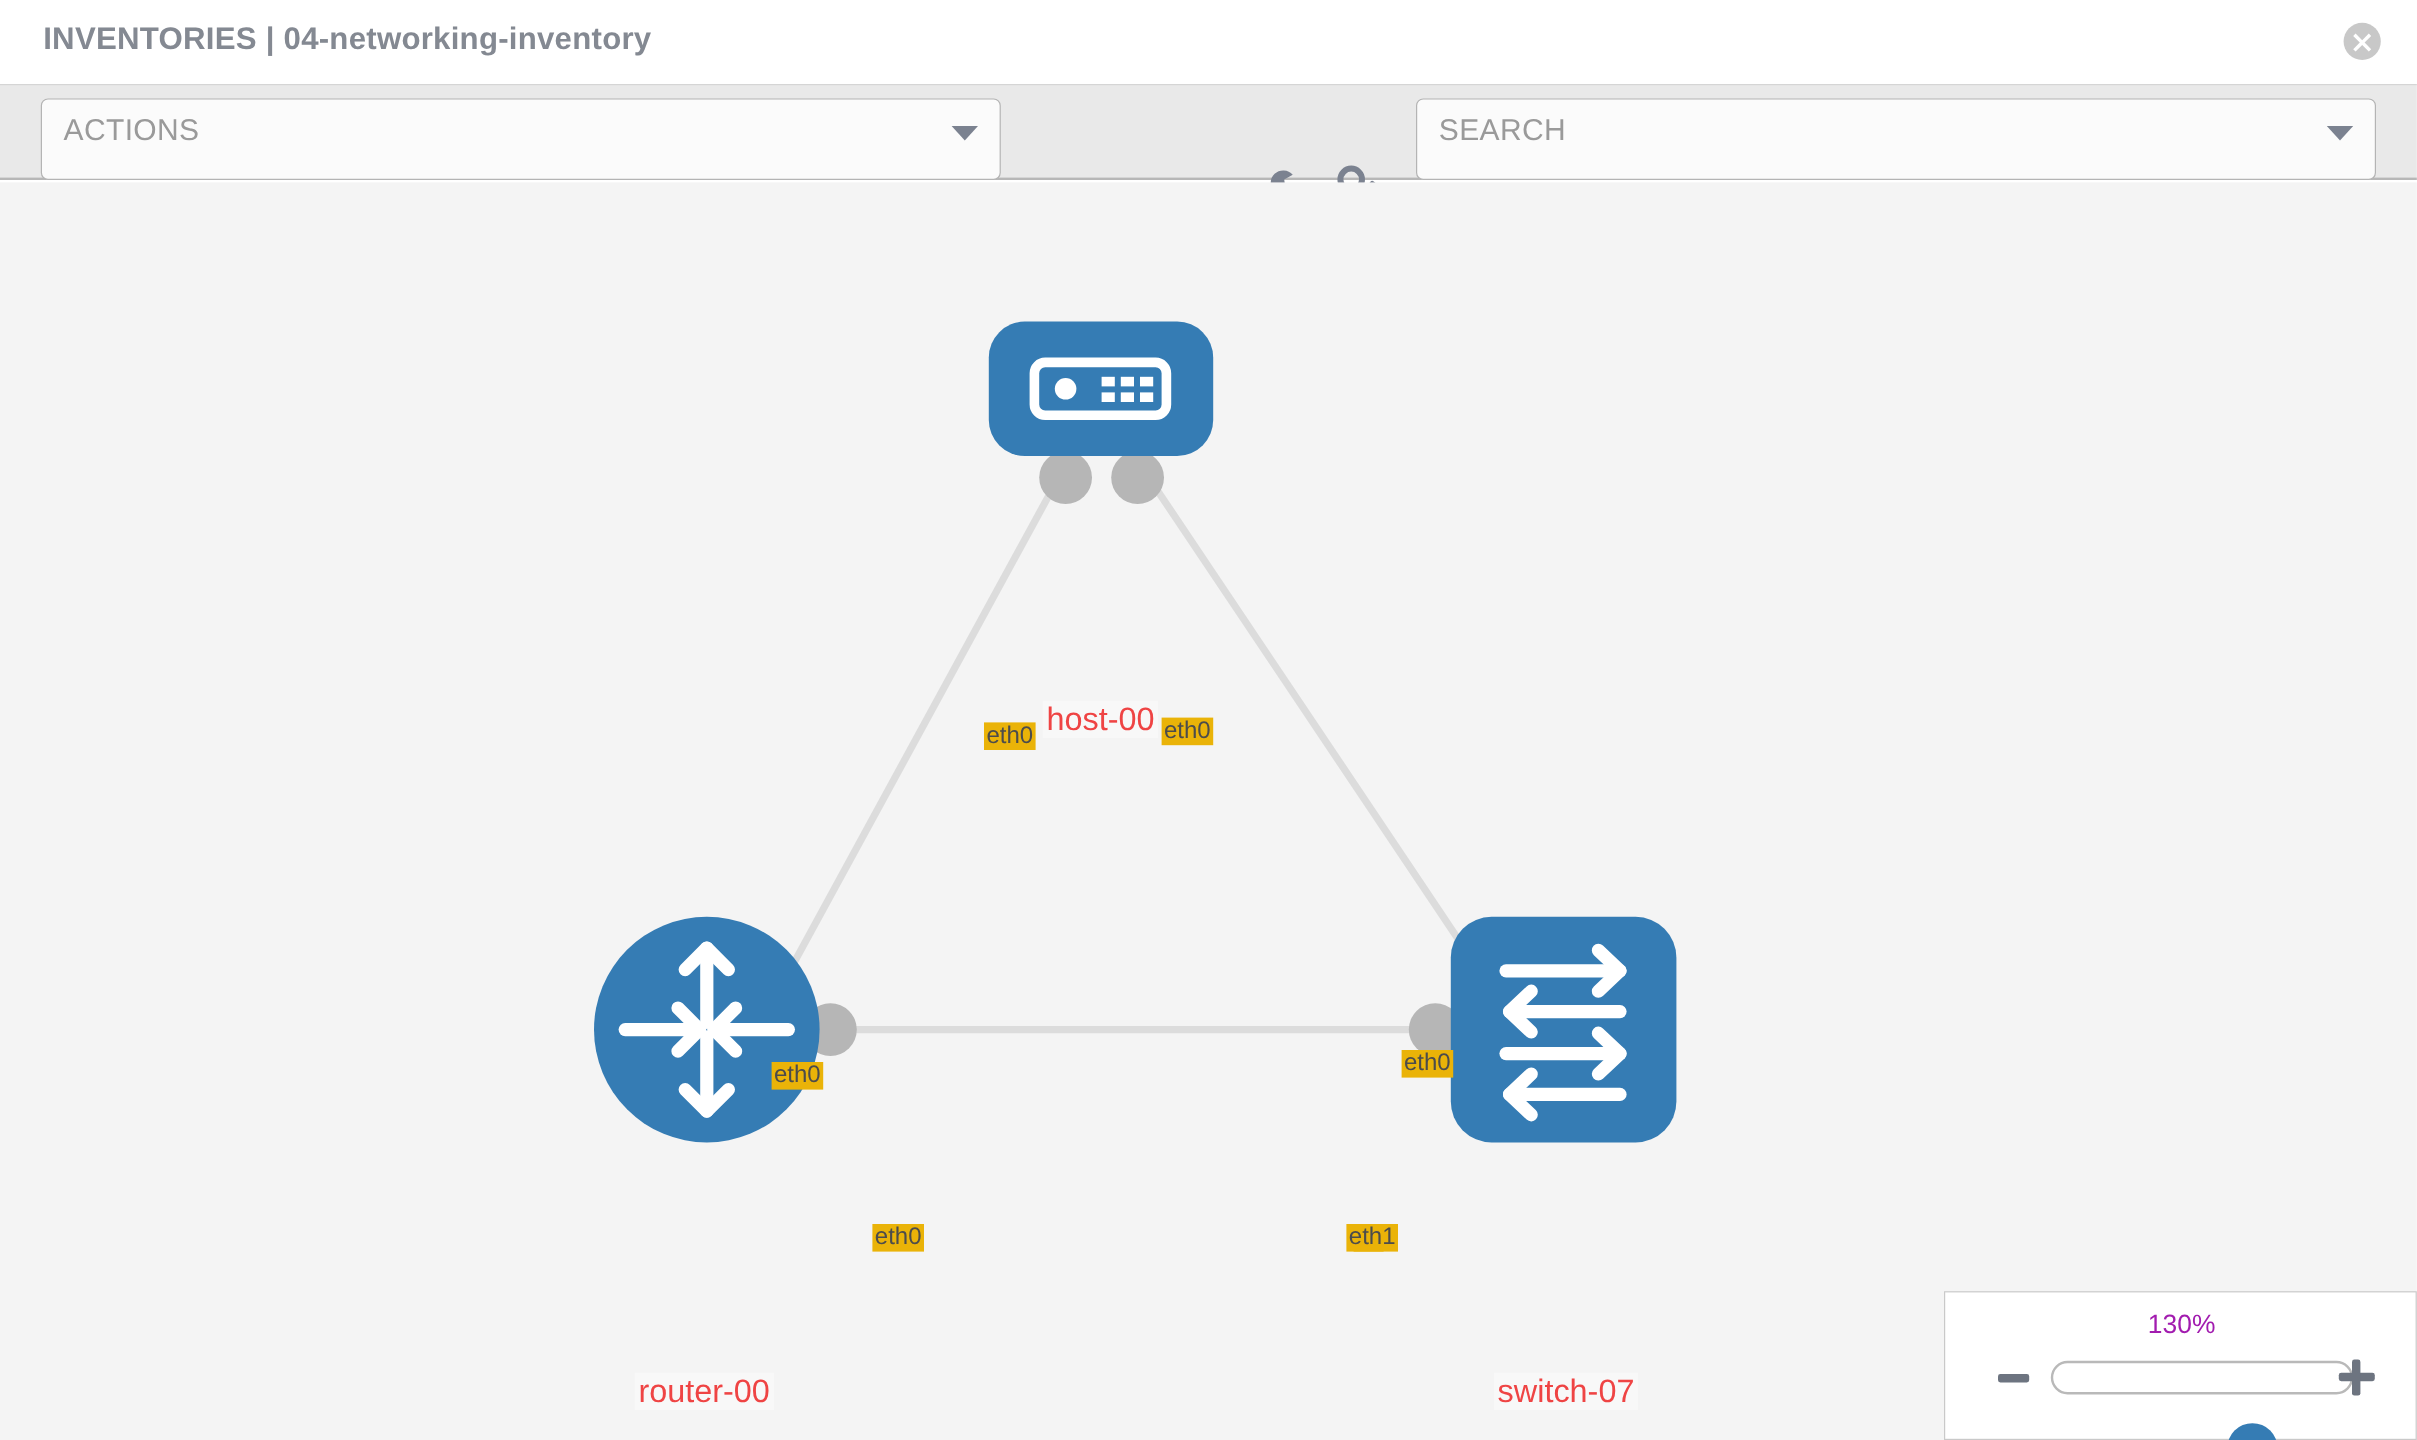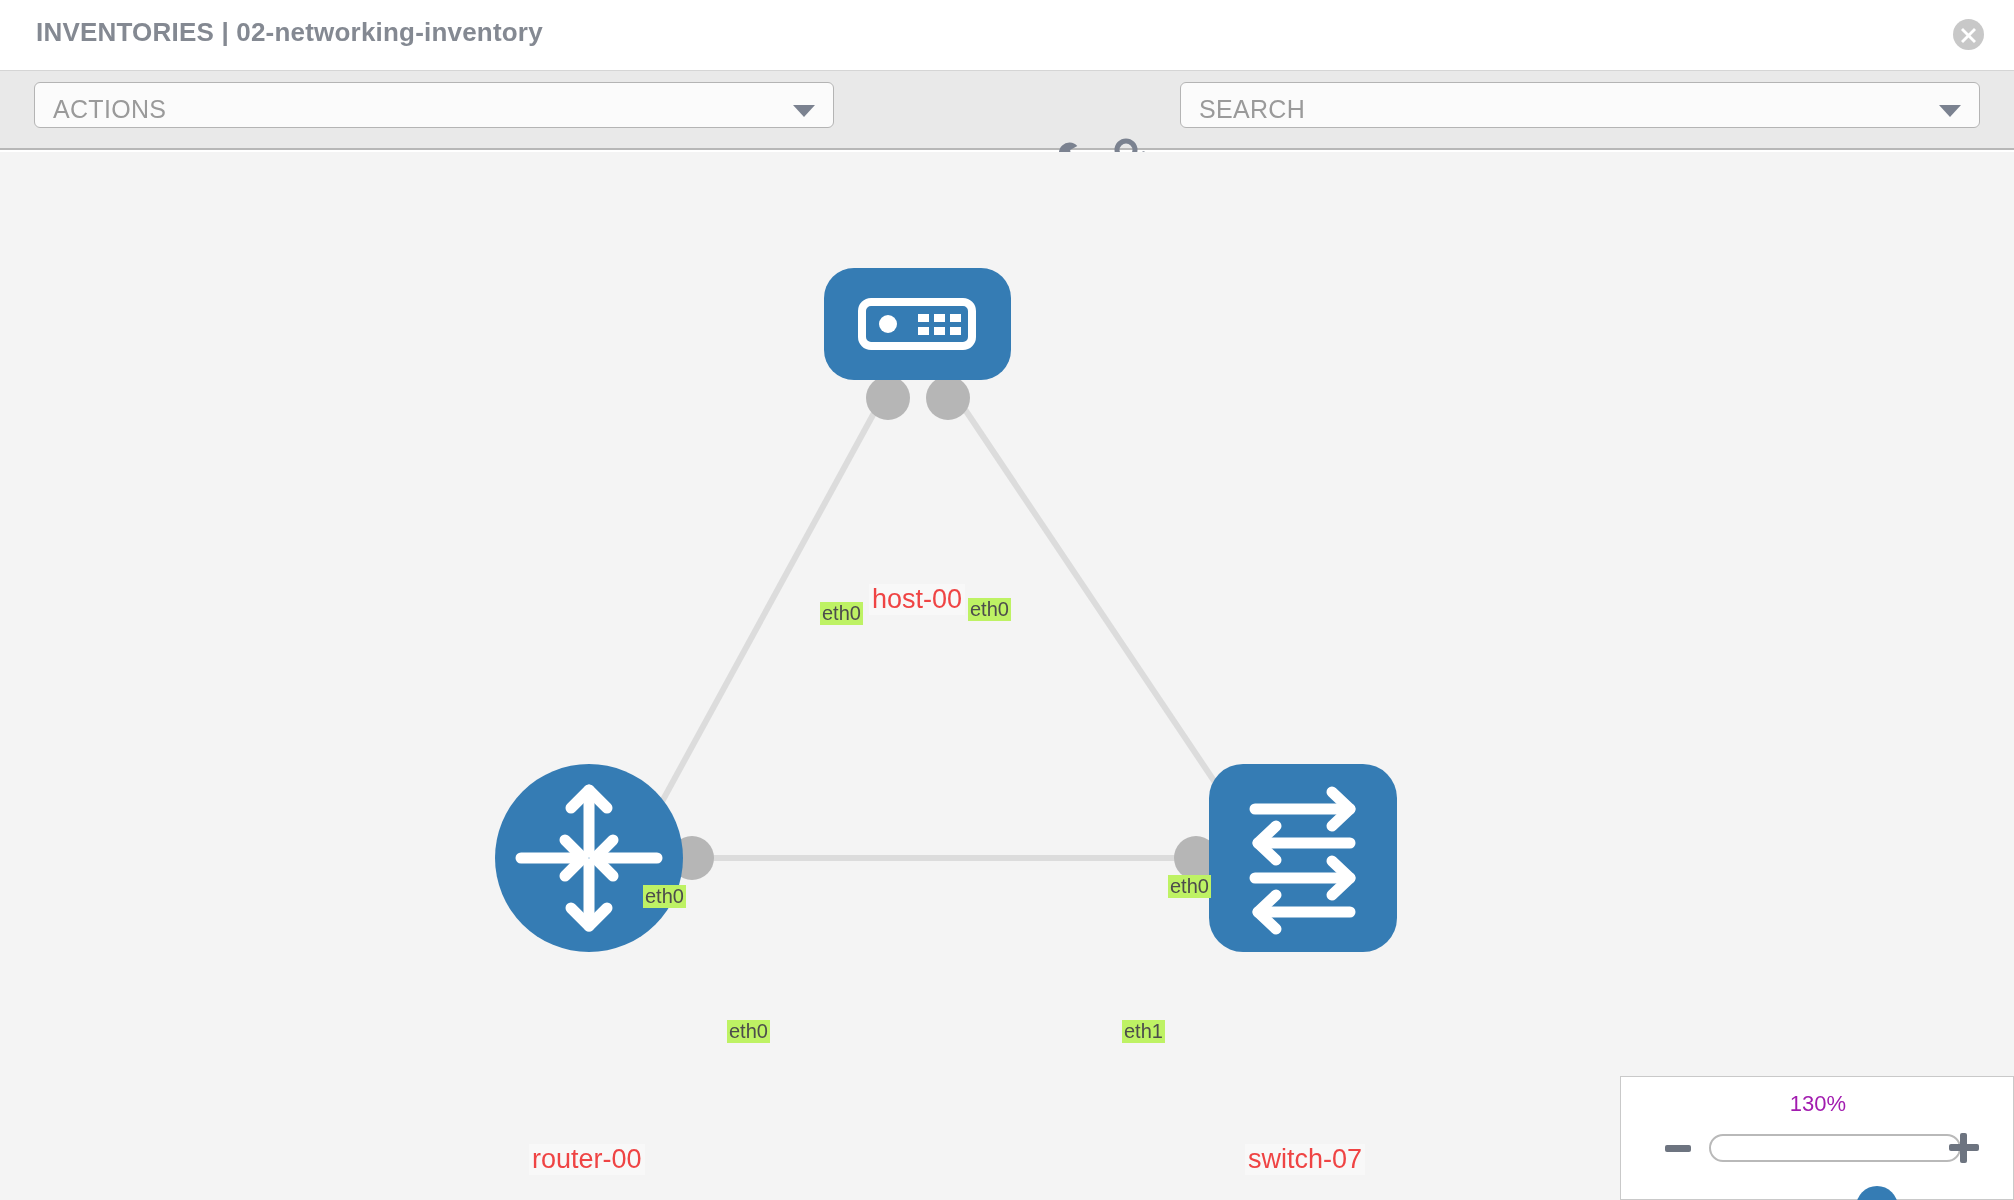--- a/index.html
+++ b/index.html
@@ -35,21 +35,21 @@
     width: 2014px; height: 80px;
     background: #e9e9e9;
     border-top: 1px solid #d5d5d5;
     border-bottom: 2px solid #b7b7b7;
   }
   .select-box {
     position: absolute;
     background: #fbfbfb;
     border: 1px solid #b4b4b4;
     border-radius: 6px;
-    height: 46px;
+    height: 68px;
   }
   #actions-select { left: 34px; top: 11px; width: 800px; }
   #search-select  { left: 1180px; top: 11px; width: 800px; padding-left: 28px; }
   .select-label {
     position: absolute; left: 18px; top: 0;
     line-height: 52px;
     font-size: 25px; color: #9a9a9a;
     letter-spacing: .3px;
     white-space: nowrap;
   }
@@ -80,21 +80,21 @@
   .node-label {
     position: absolute;
     font-size: 27px; color: #ef4444;
     background: #f8f8f8;
     padding: 0 3px;
     white-space: nowrap;
   }
   .iface-label {
     position: absolute;
     font-size: 20px; color: #4c4c4c;
-    background: #bef264;
+    background: #eab308;
     padding: 0 2px;
     white-space: nowrap;
   }
 
   
   #zoom-panel {
     position: absolute; left: 1620px; top: 1076px;
     width: 394px; height: 124px;
     background: #ffffff;
     border: 1px solid #c9c9c9;
@@ -126,21 +126,21 @@
   #zoom-handle {
     position: absolute; left: 145px; top: 50px;
     width: 42px; height: 42px; border-radius: 50%;
     background: #357cb4; cursor: pointer;
   }
 </style>
 </head>
 <body>
 
 <div id="header">
-  <div id="page-title">INVENTORIES | 02-networking-inventory</div>
+  <div id="page-title">INVENTORIES | 04-networking-inventory</div>
   <div id="close-btn">
     <svg width="31" height="31" viewBox="0 0 31 31">
       <path d="M10 9 L15.5 14.5 L21 9 L23 11 L17.5 16.5 L23 22 L21 24 L15.5 18.5 L10 24 L8 22 L13.5 16.5 L8 11 Z" fill="#ffffff"></path>
     </svg>
   </div>
 </div>
 
 <div id="toolbar">
 
   <div class="select-box" id="actions-select">

